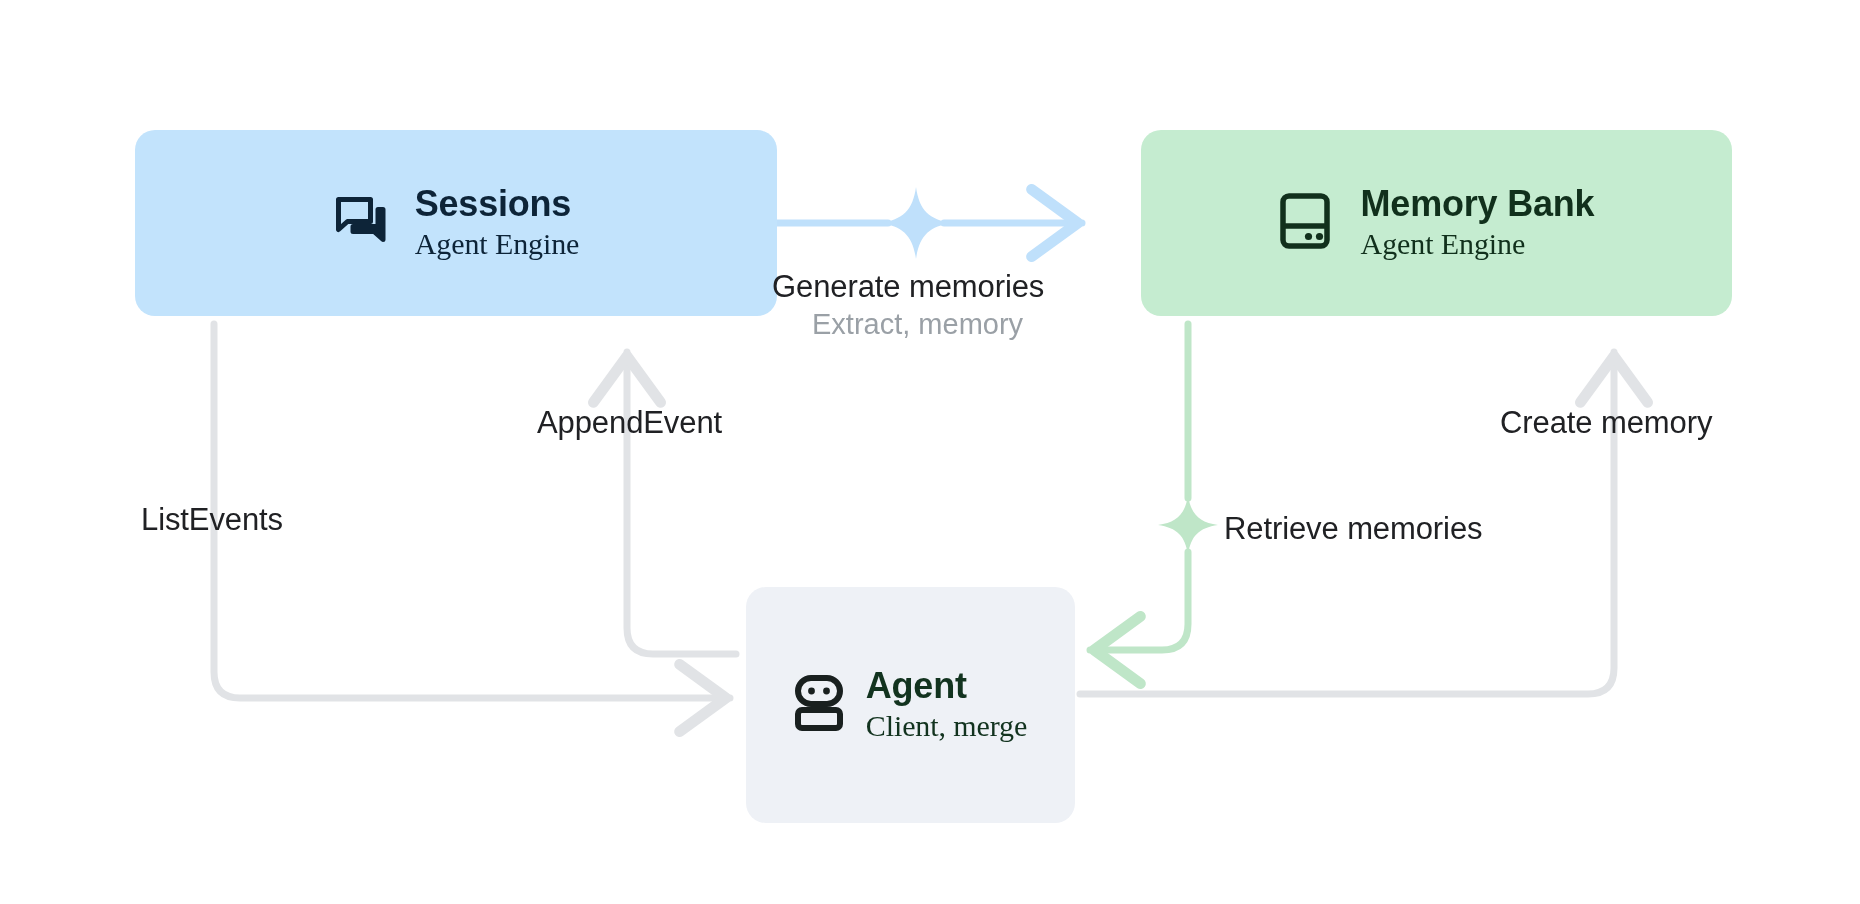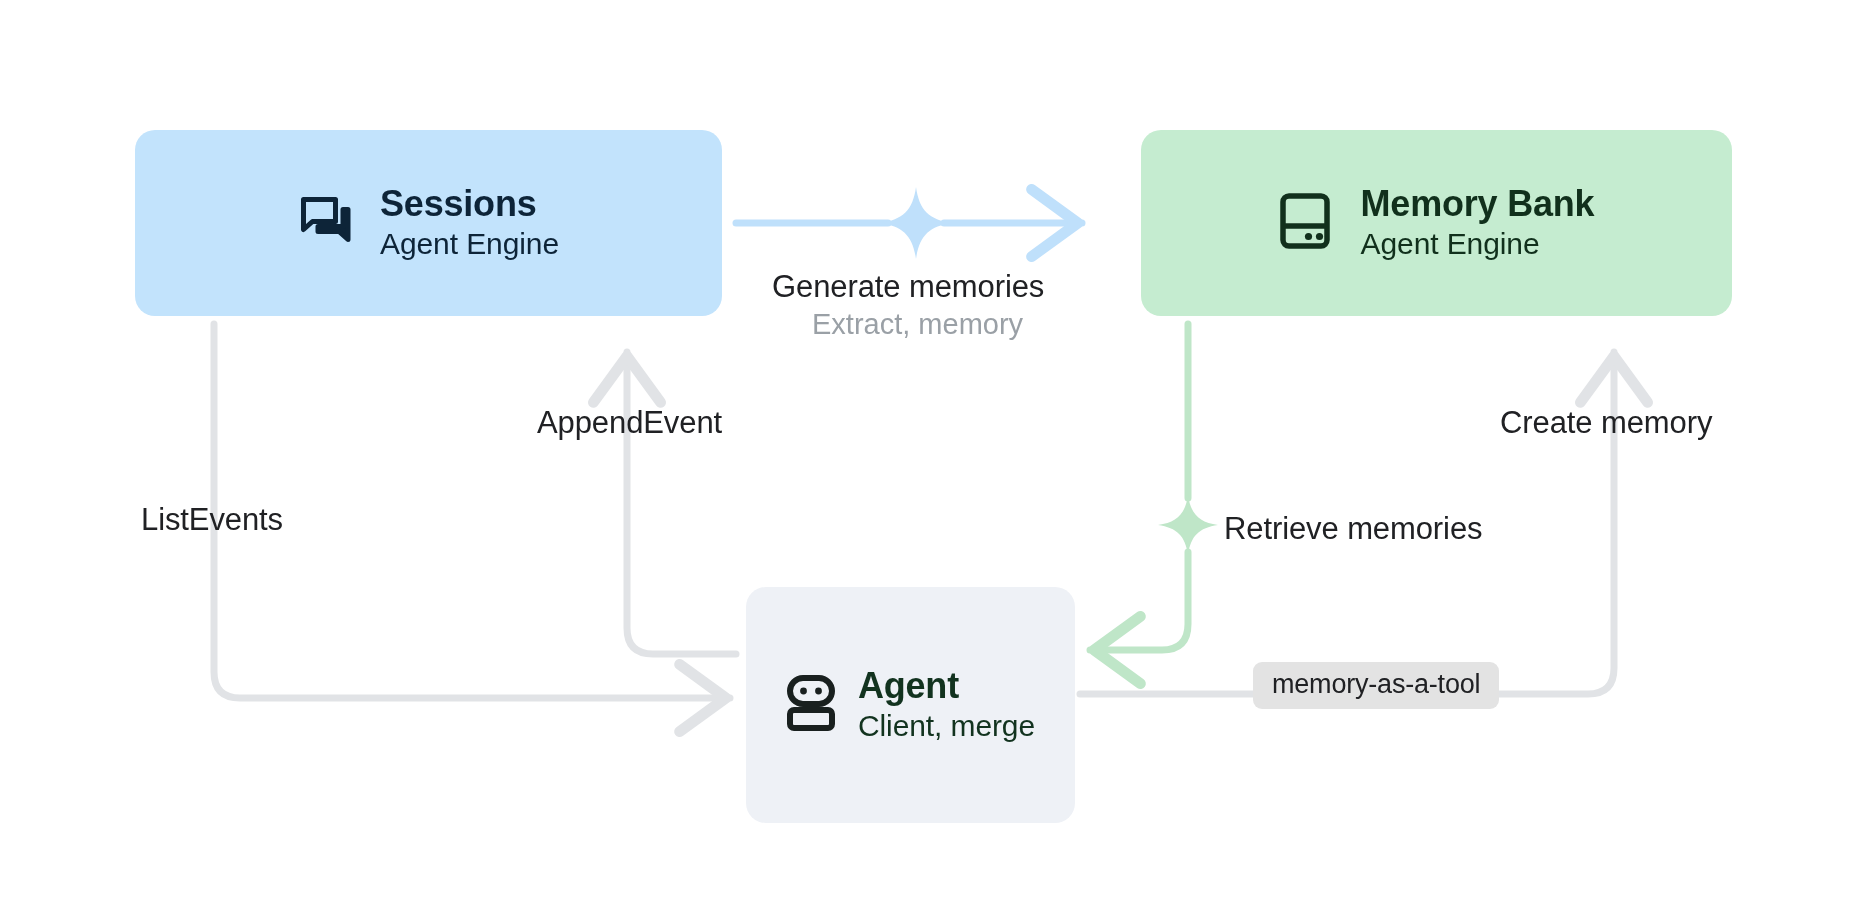--- a/index.html
+++ b/index.html
@@ -51,26 +51,27 @@
     font-weight: 600;
     letter-spacing: -0.2px;
     white-space: nowrap;
   }
   .node .node-sub {
     font-size: 30px;
     font-weight: 400;
     letter-spacing: -0.1px;
     white-space: nowrap;
     margin-top: 4px;
+    font-family: Liberation Serif, serif;
   }
 
   #node-sessions {
     left: 135px;
     top: 130px;
-    width: 587px;
+    width: 642px;
     height: 186px;
     background: #c2e3fc;
     justify-content: center;
   }
   #node-sessions .node-title,
   #node-sessions .node-sub { color: #0d2438; }
   #node-sessions .node-icon { margin-right: 26px; }
 
   #node-memory {
     left: 1097px;
@@ -235,15 +236,14 @@
   <span class="edge-sub" id="lbl-generate-sub">Extract, memory</span>
 
   <span class="edge-label" id="lbl-append">AppendEvent</span>
 
   <span class="edge-label" id="lbl-list">ListEvents</span>
 
   <span class="edge-label" id="lbl-retrieve">Retrieve memories</span>
 
   <span class="edge-label" id="lbl-create">Create memory</span>
 
-  <span id="badge-tool">memory-as-a-tool</span>
 
 </div>
 
 </body></html>

